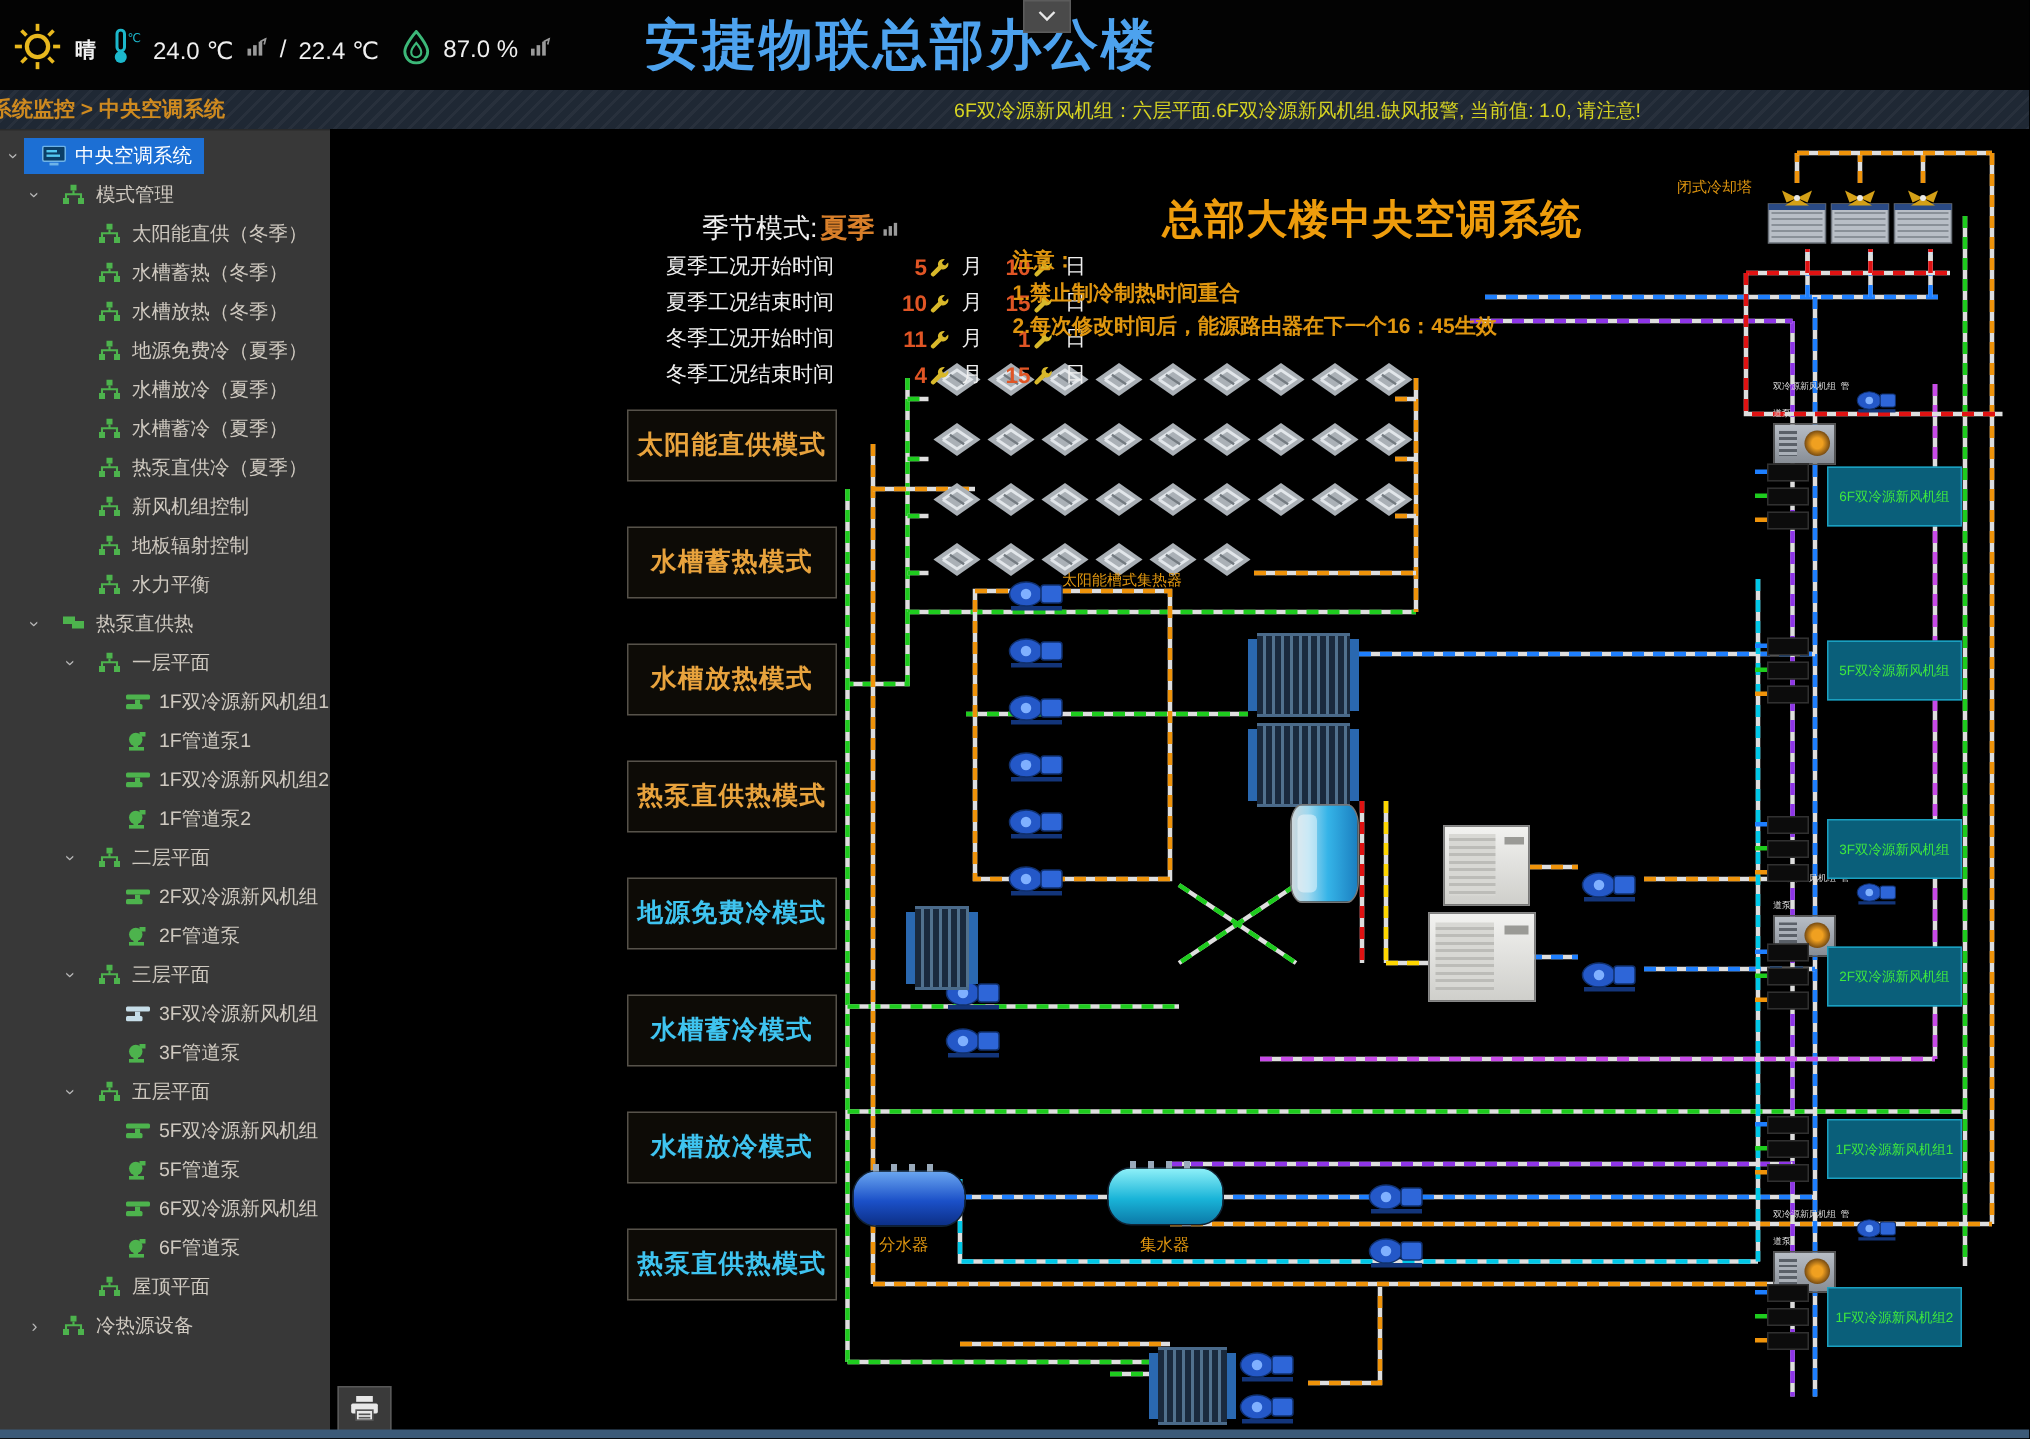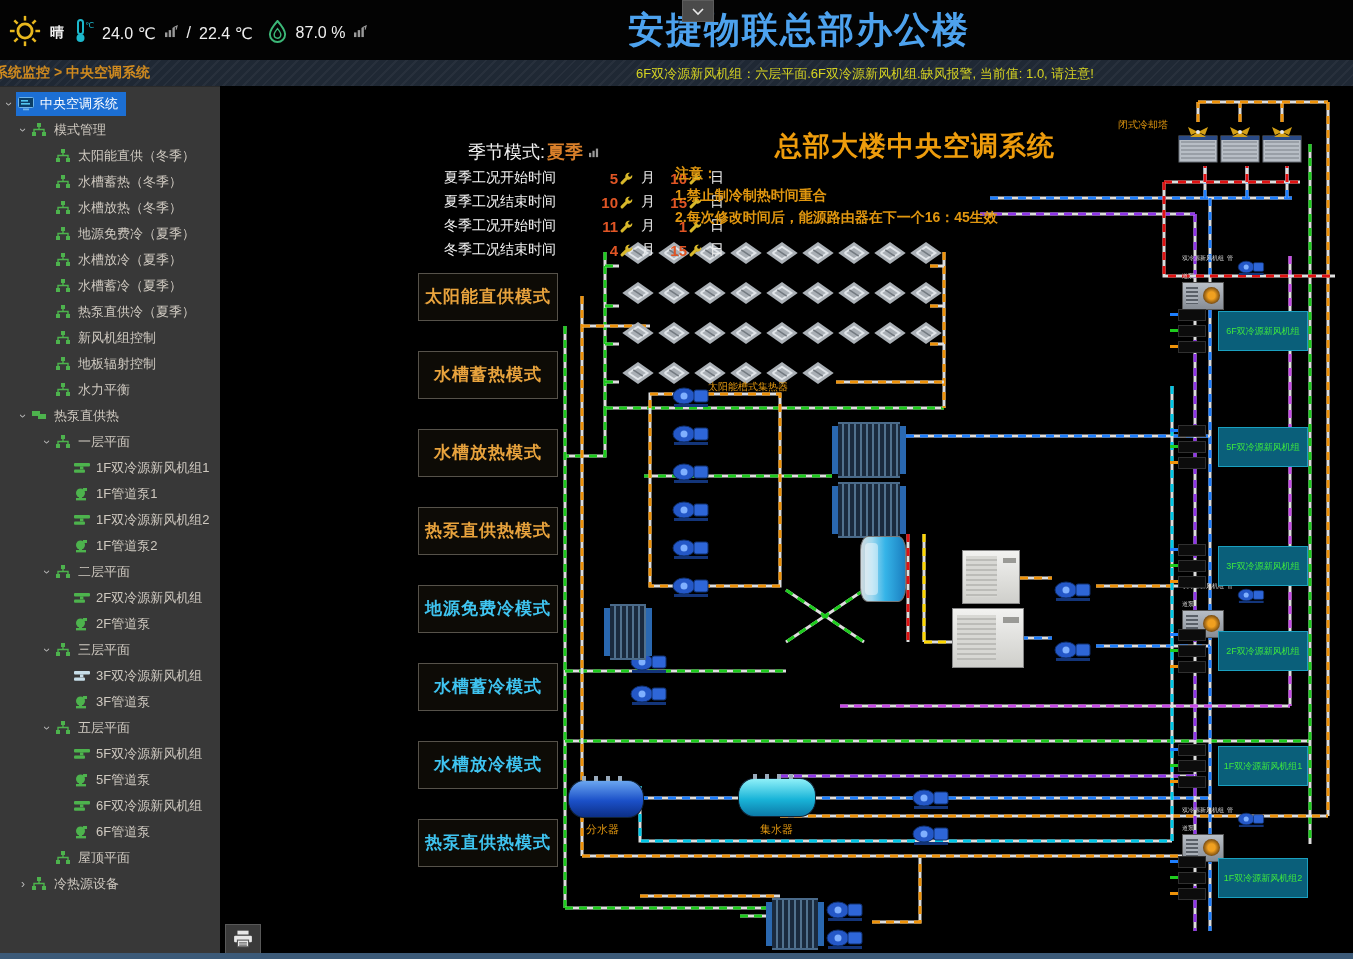--- a/index.html
+++ b/index.html
@@ -4,21 +4,21 @@
 <style>
   html,body{margin:0;padding:0;background:#000;}
   body{font-family:"Liberation Sans","DejaVu Sans",sans-serif;}
   #stage{position:relative;width:1353px;height:959px;background:#000;overflow:hidden;}
 
   
   #header{position:absolute;left:0;top:0;width:1353px;height:60px;background:#030303;}
   #weather{position:absolute;left:8px;top:14px;display:flex;align-items:center;gap:8px;color:#e8e8e8;}
   #weather .cond{font-size:14px;font-weight:bold;color:#f0f0f0;}
   #weather .val{font-size:16px;color:#f0f0f0;}
-  #page-title{position:absolute;left:430px;top:6px;width:540px;text-align:right;
+  #page-title{position:absolute;left:430px;top:6px;width:540px;text-align:left;
     font-family:"Liberation Serif","DejaVu Serif",serif;font-size:36px;font-weight:bold;color:#4da2ee;letter-spacing:2px;}
   #top-collapse{position:absolute;left:682px;top:0;width:30px;height:20px;background:#4a4a4a;border:1px solid #5c5c5c;
     display:flex;align-items:center;justify-content:center;cursor:pointer;}
 
   
   #navbar{position:absolute;left:0;top:60px;width:1353px;height:26px;background:#1f2834;
     background-image:repeating-linear-gradient(135deg,rgba(255,255,255,.04) 0 2px,transparent 2px 7px);}
   #breadcrumb{position:absolute;left:-6px;top:4px;font-size:14px;font-weight:bold;color:#cf8a1f;white-space:nowrap;}
   #alarm-text{position:absolute;left:600px;top:5px;width:530px;text-align:center;font-size:13px;color:#d6d322;white-space:nowrap;}
 
@@ -28,21 +28,21 @@
   .tree-row{display:flex;align-items:center;height:26px;color:#cfc9c0;font-size:13px;white-space:nowrap;cursor:pointer;}
   .tree-row .chev{width:14px;display:inline-block;text-align:center;color:#b8b8b8;font-size:12px;flex:0 0 14px;}
   .tree-row .chev.down{transform:rotate(90deg);}
   .tree-row .ticon{display:inline-flex;width:18px;flex:0 0 18px;align-items:center;}
   .tree-row .tlabel{margin-left:4px;}
   .tree-row.d0{padding-left:2px;}
   .tree-row.d1{padding-left:16px;}
   .tree-row.d2{padding-left:40px;}
   .tree-row.d3{padding-left:58px;}
   .tree-row.sel .hl{background:#1c6fd4;}
-  .tree-row .hl{display:flex;align-items:center;padding:3px 8px 3px 2px;}
+  .tree-row .hl{display:flex;align-items:center;padding:3px 8px 3px 12px;}
   .tree-row.sel .tlabel{color:#fff;}
 
   
   #canvas{position:absolute;left:220px;top:86px;width:1133px;height:873px;background:#000;}
   #diagram{position:absolute;left:0;top:0;}
   .pipe{fill:none;stroke-width:3;stroke-dasharray:8 6;}
   .pu{fill:none;stroke-width:3;stroke:#dedede;stroke-dasharray:none;}
   .pg{stroke:#1ecc1e}.po{stroke:#ef930a}.pp{stroke:#8f35e8}.pb{stroke:#1e7fff}
   .pc{stroke:#00c8e8}.pm{stroke:#c84ae8}.pr{stroke:#e01212}.py{stroke:#ffd700}
 

